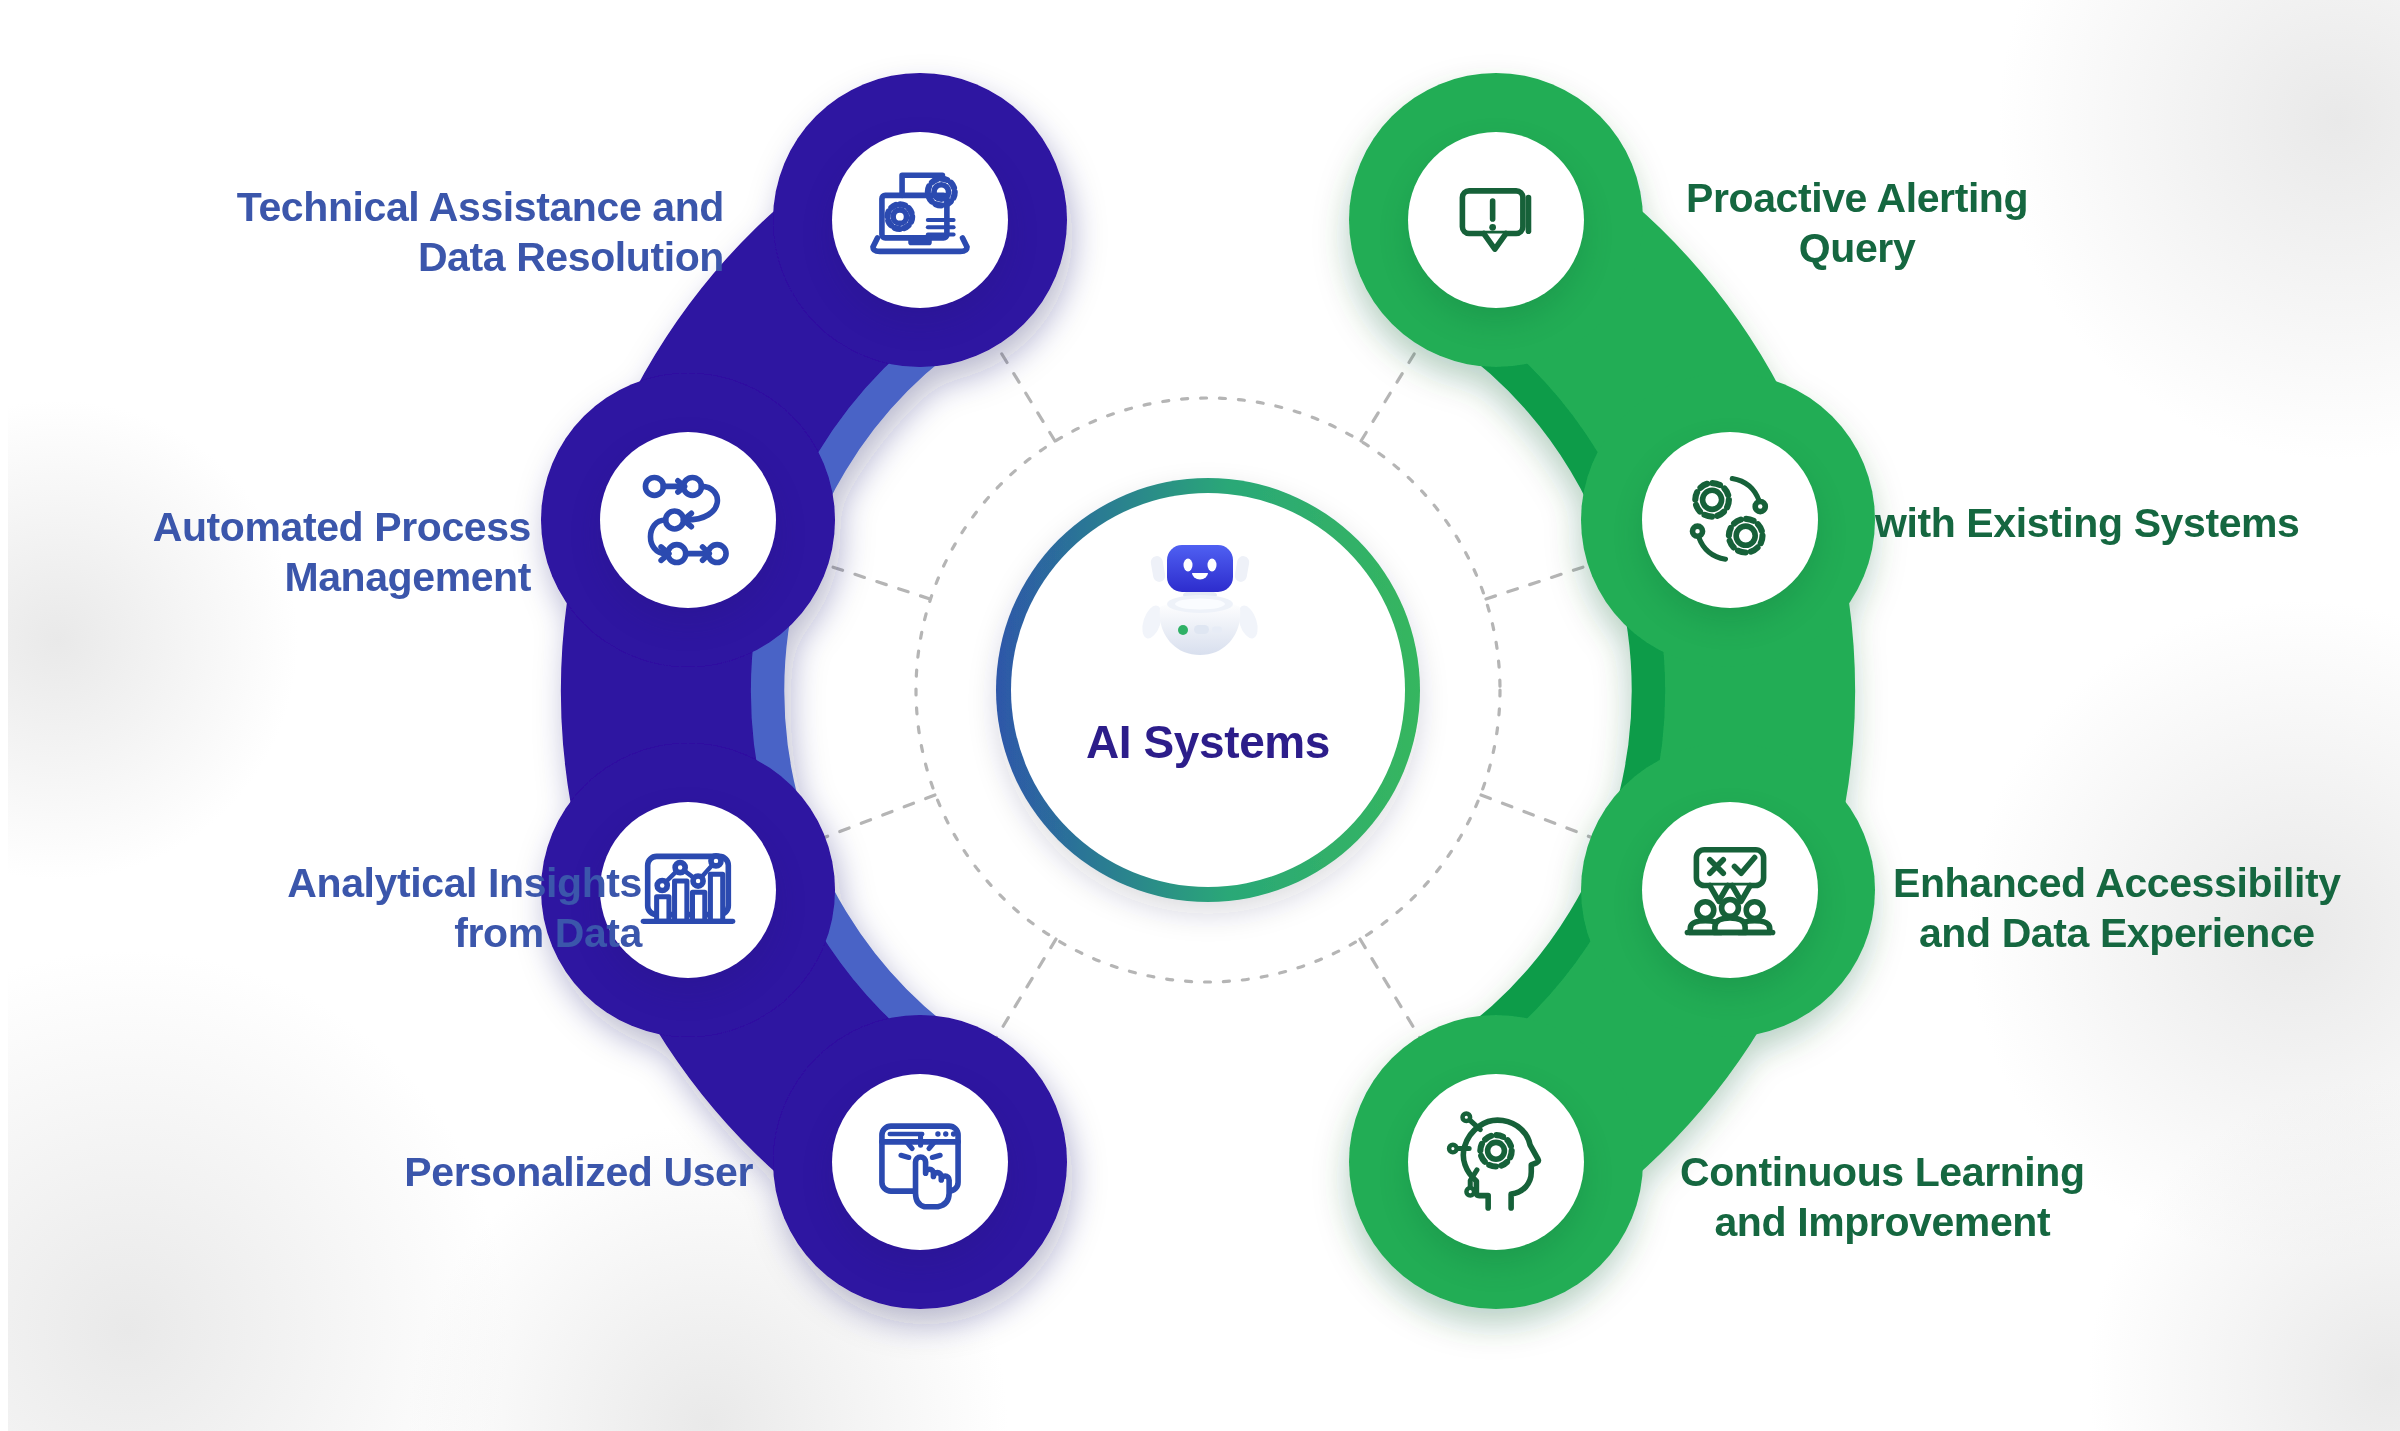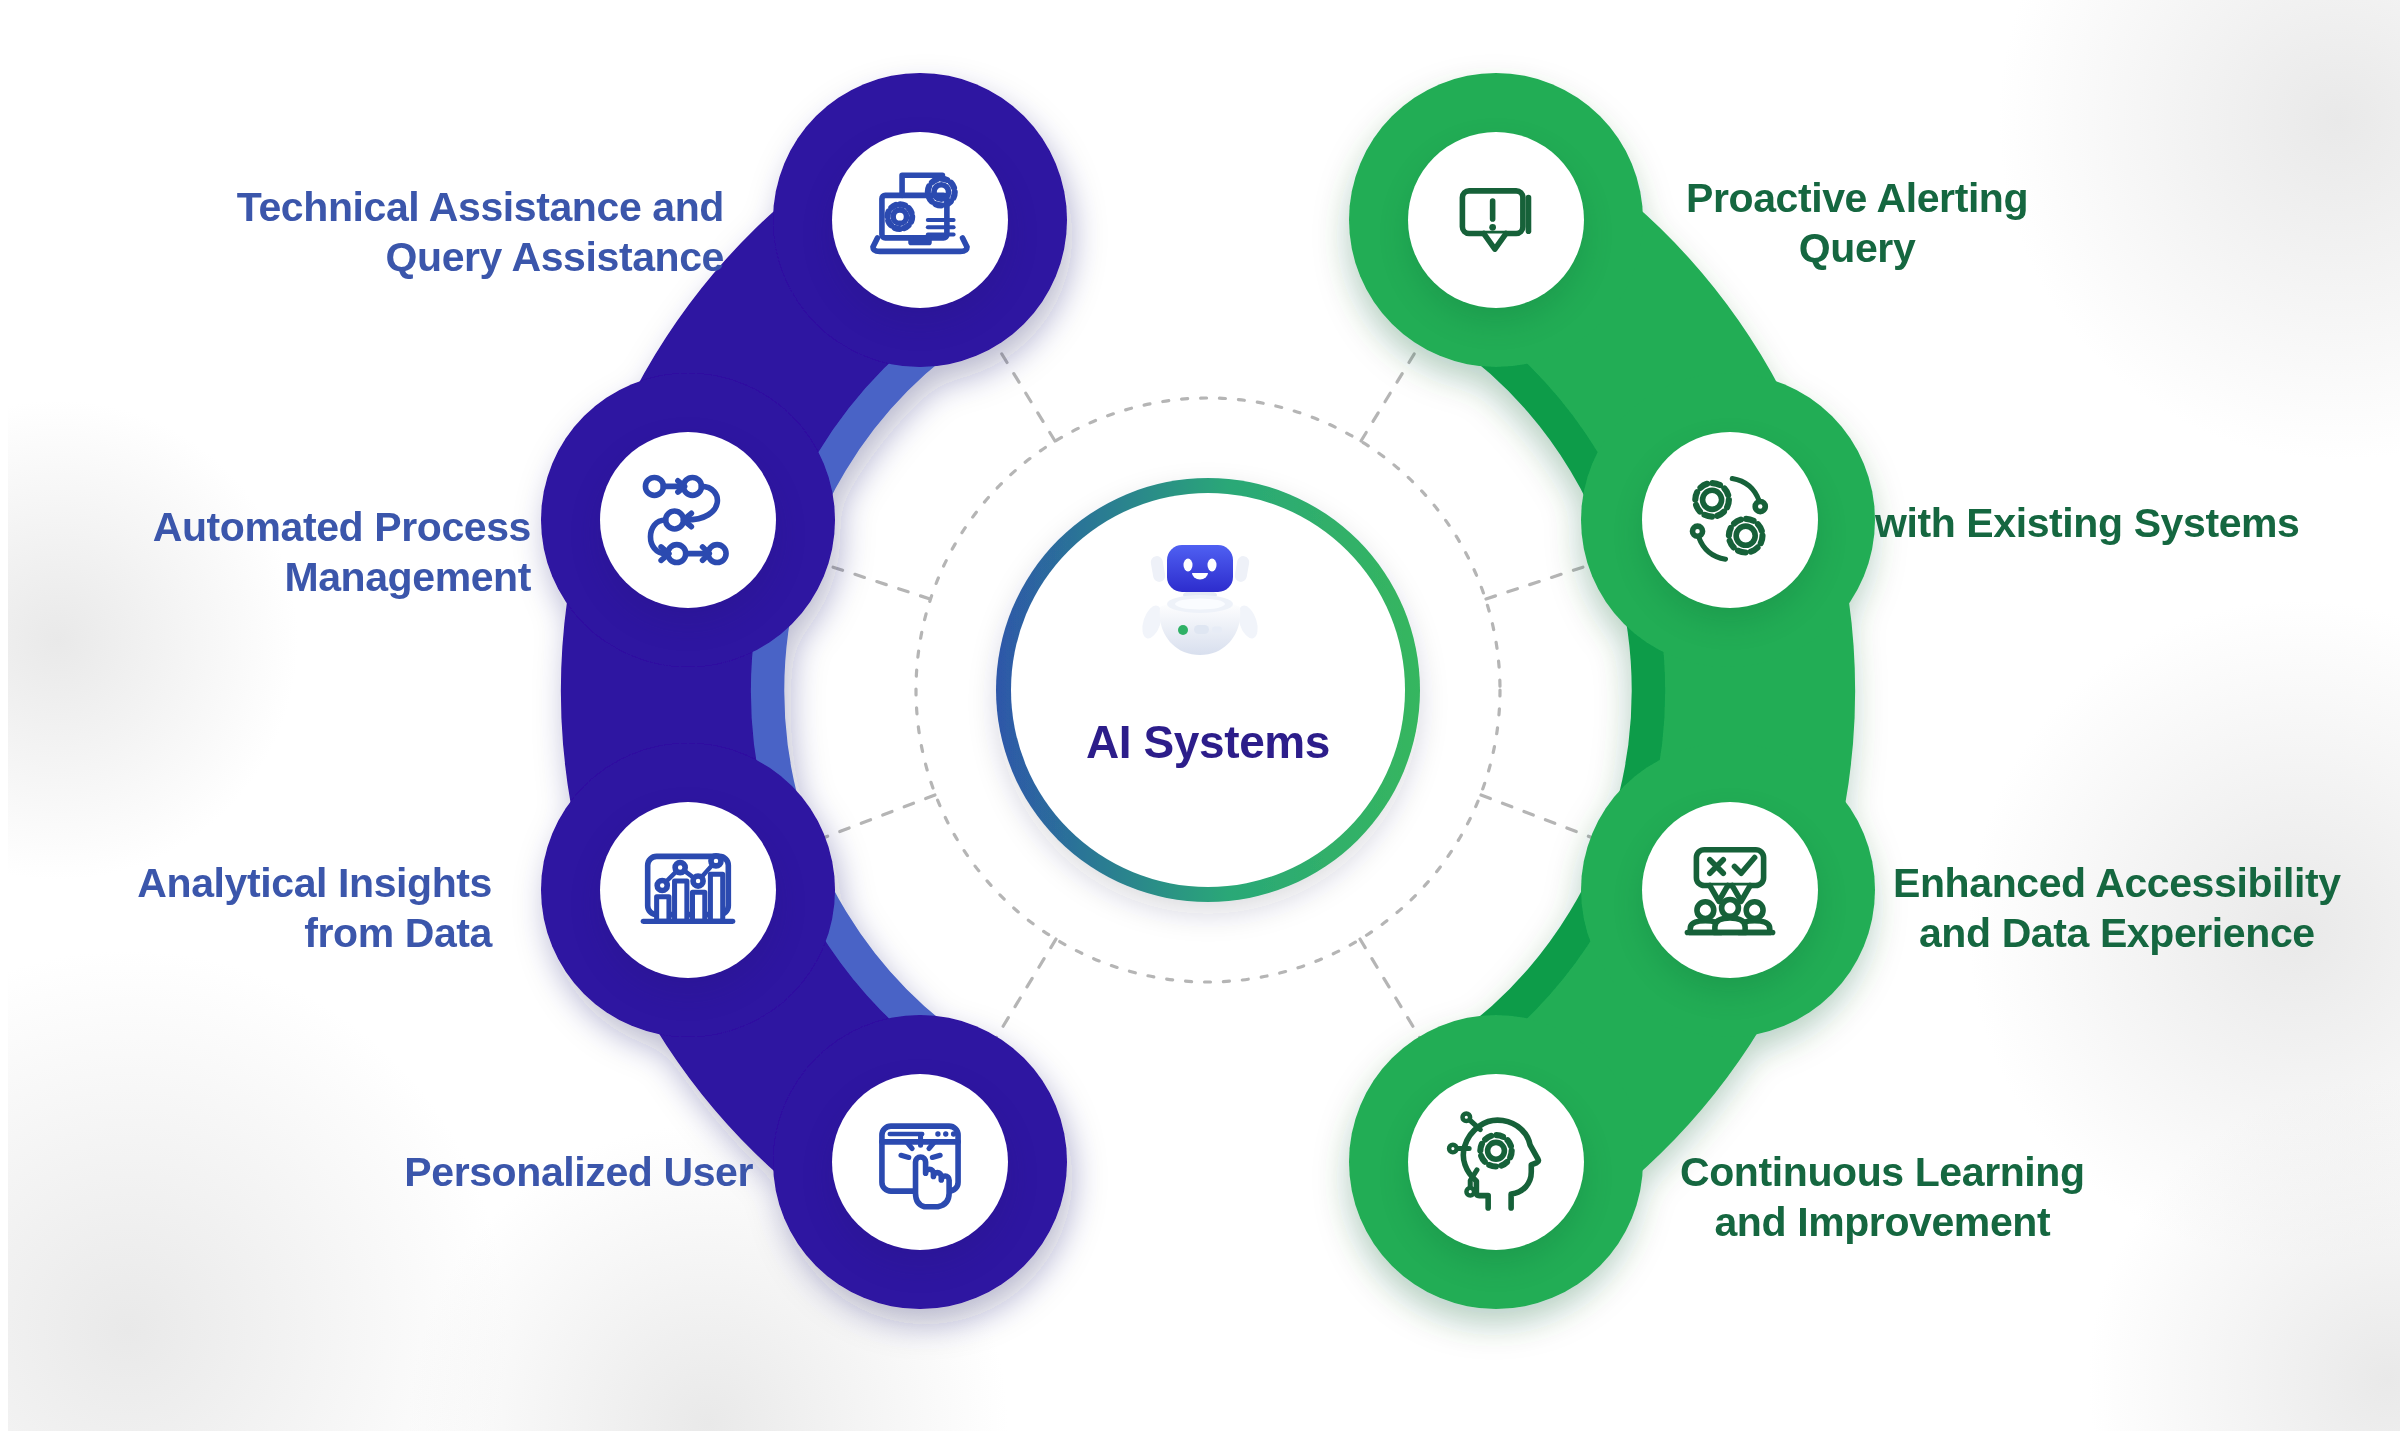--- a/index.html
+++ b/index.html
@@ -252,27 +252,27 @@
         <circle cx="23.5" cy="10" r="3.4" fill="#fff" stroke-width="4"></circle>
       <path d="M26 38 H15" stroke-width="4.5"></path>
         <circle cx="11.5" cy="38" r="3.4" fill="#fff" stroke-width="4"></circle>
       <path d="M33 57 L27 66.5 V73" stroke-width="4.5"></path>
         <circle cx="27" cy="76.5" r="3.4" fill="#fff" stroke-width="4"></circle>
     </svg>
   </div>
 
   <div class="label l" style="right:1684px;top:182px">
     <span>Technical Assistance and</span>
-    <span>Query Assistance</span>
+    <span>Data Resolution</span>
   </div>
   <div class="label l" style="right:1877px;top:502px">
     <span>Automated Process</span>
     <span>Management</span>
   </div>
-  <div class="label l" style="right:1916px;top:858px">
+  <div class="label l" style="right:1766px;top:858px">
     <span>Analytical Insights</span>
     <span>from Data</span>
   </div>
   <div class="label l" style="right:1655px;top:1147px">
     <span>Personalized User</span>
   </div>
 
   <div class="label r" style="left:1678px;top:173px">
     <span>Proactive Alerting</span>
     <span>Query</span>

